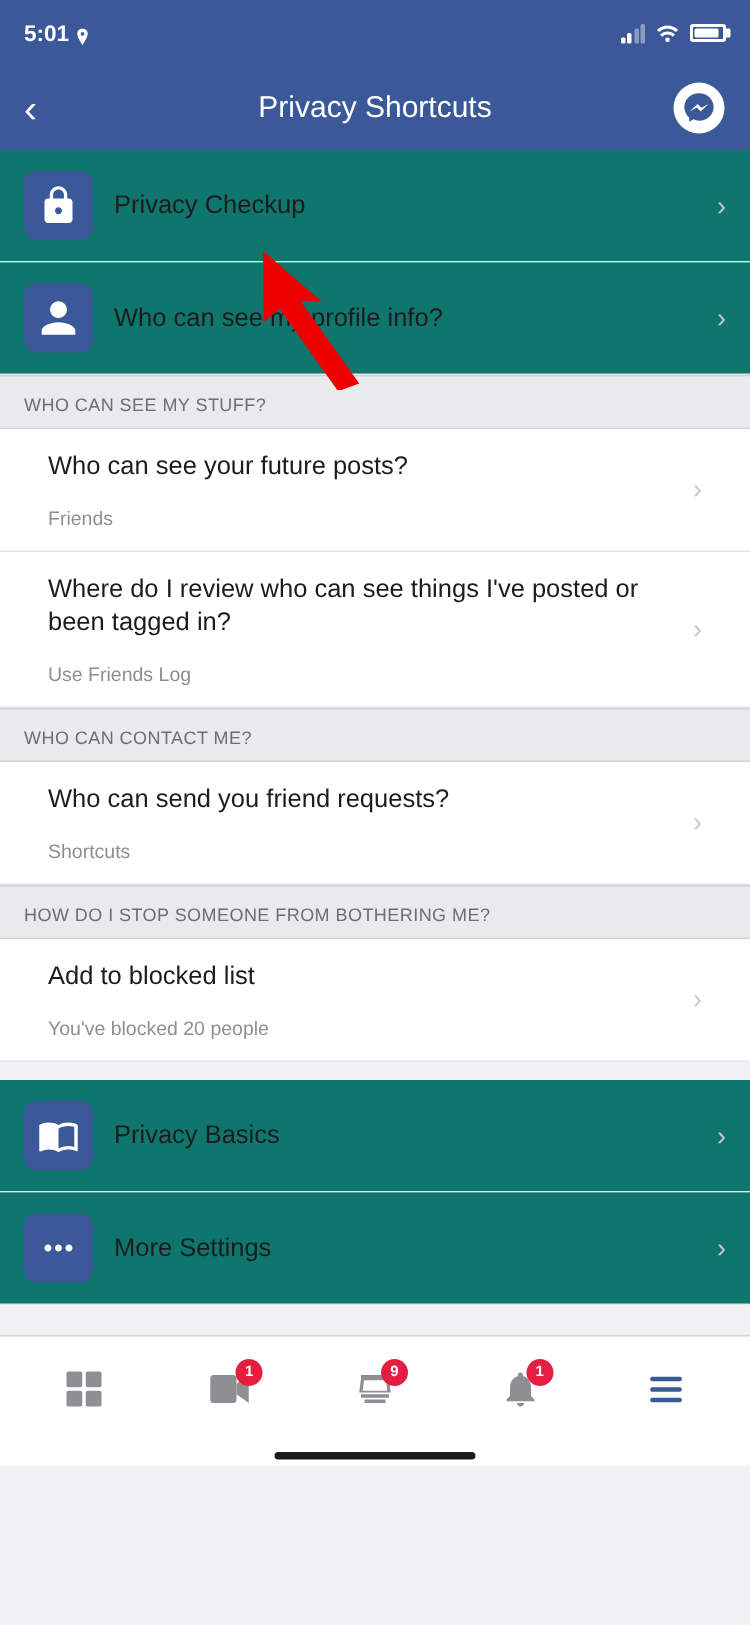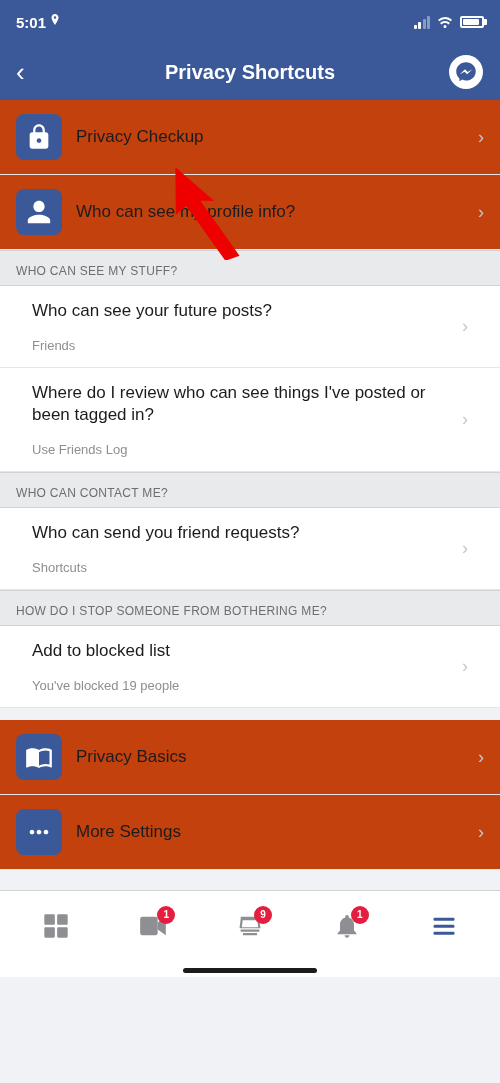--- a/index.html
+++ b/index.html
@@ -20,21 +20,21 @@
       display: flex;
       align-items: center;
       justify-content: space-between;
       padding: 0 16px;
       color: white;
     }
     .status-time {
       font-size: 15px;
       font-weight: 600;
       display: flex;
-      align-items: flex-start;
+      align-items: flex-end;
       gap: 4px;
     }
     .status-icons {
       display: flex;
       align-items: center;
       gap: 6px;
     }
     .signal-bars {
       display: flex;
       align-items: flex-end;
@@ -90,21 +90,21 @@
     .nav-back {
       color: white;
       font-size: 26px;
       font-weight: 300;
       cursor: pointer;
       width: 36px;
     }
     .nav-title {
       color: white;
       font-size: 20px;
-      font-weight: 700;
+      font-weight: 400;
       text-align: center;
       flex: 1;
     }
     .nav-messenger {
       width: 36px;
       height: 36px;
       display: flex;
       align-items: center;
       justify-content: center;
       cursor: pointer;
@@ -123,21 +123,21 @@
       height: 22px;
     }
 
     
     .content {
       background: #f0f2f5;
     }
 
     
     .list-item {
-      background: #c2410c;
+      background: #0f766e;
       display: flex;
       align-items: center;
       padding: 14px 16px;
       border-bottom: 1px solid #e5e5ea;
       cursor: pointer;
       position: relative;
     }
     .list-item-icon {
       width: 46px;
       height: 46px;
@@ -382,21 +382,21 @@
     <span class="chevron">›</span>
   </div>
 
   <div class="section-header">
     <span class="section-header-text">HOW DO I STOP SOMEONE FROM BOTHERING ME?</span>
   </div>
 
   <div class="plain-item">
     <div class="plain-item-text">
       <div class="plain-item-title">Add to blocked list</div>
-      <div class="plain-item-subtitle">You've blocked 19 people</div>
+      <div class="plain-item-subtitle">You've blocked 20 people</div>
     </div>
     <span class="chevron">›</span>
   </div>
 
   <div class="spacer"></div>
 
   <div class="list-item">
     <div class="list-item-icon">
       <svg viewBox="0 0 24 24">
         <path d="M21 5c-1.11-.35-2.33-.5-3.5-.5-1.95 0-4.05.4-5.5 1.5-1.45-1.1-3.55-1.5-5.5-1.5S2.45 4.9 1 6v14.65c0 .25.25.5.5.5.1 0 .15-.05.25-.05C3.1 20.45 5.05 20 6.5 20c1.95 0 4.05.4 5.5 1.5 1.35-.85 3.8-1.5 5.5-1.5 1.65 0 3.35.3 4.75 1.05.1.05.15.05.25.05.25 0 .5-.25.5-.5V6c-.6-.45-1.25-.75-2-1zm0 13.5c-1.1-.35-2.3-.5-3.5-.5-1.7 0-4.15.65-5.5 1.5V8c1.35-.85 3.8-1.5 5.5-1.5 1.2 0 2.4.15 3.5.5v11.5z"></path>

